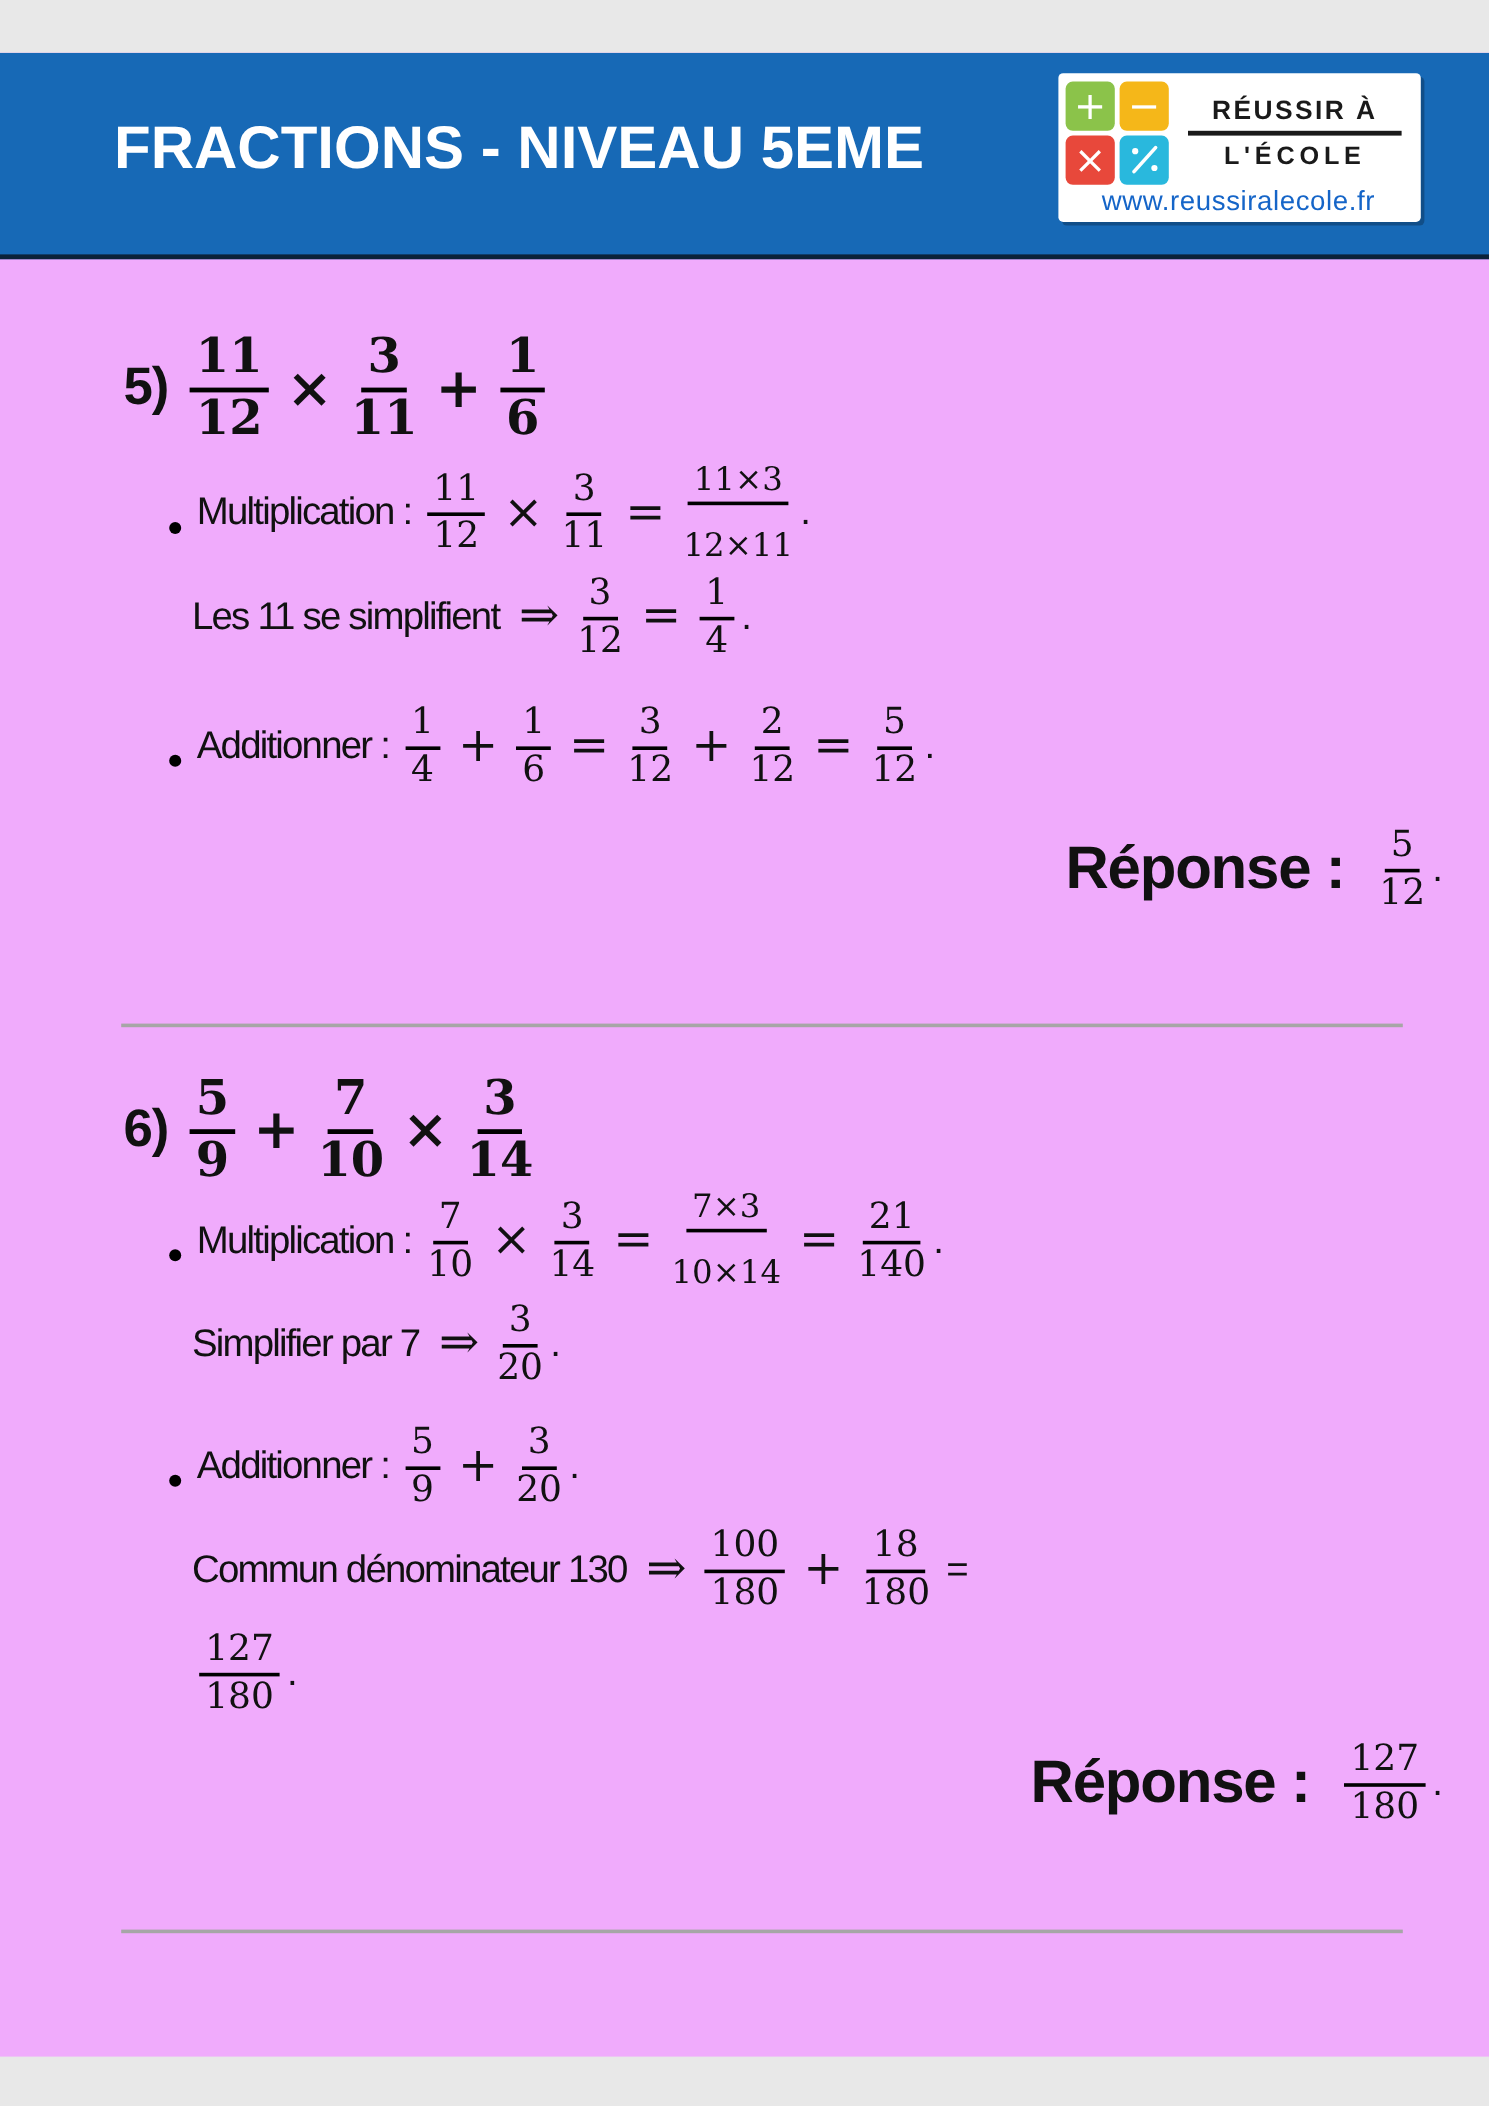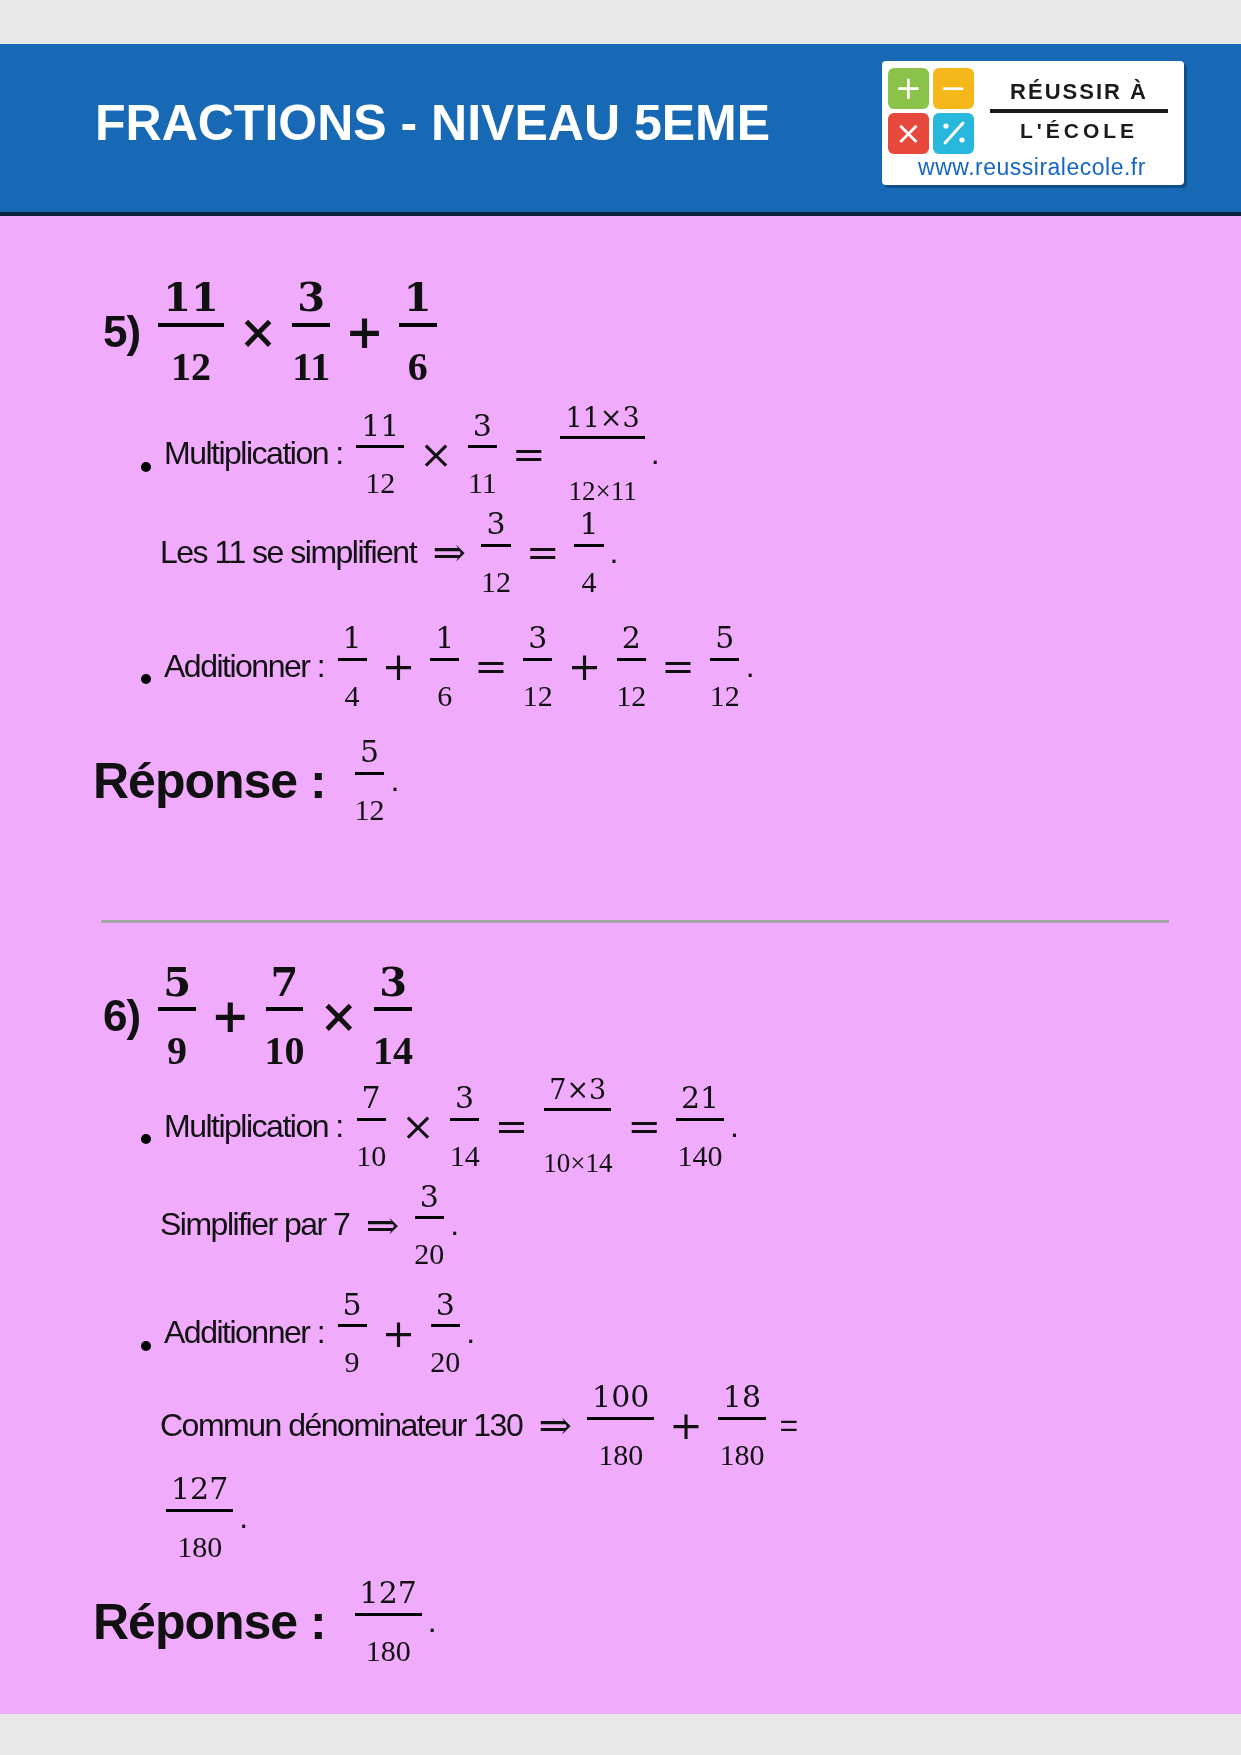--- a/index.html
+++ b/index.html
@@ -76,23 +76,23 @@
   .seg-op{
     font-family:"DejaVu Serif",serif;
     font-size:40px;margin:0 9px;line-height:1;
   }
   .frac{
     display:inline-flex;flex-direction:column;align-items:center;
     font-family:"DejaVu Serif",serif;font-size:30px;line-height:1.12;
     margin:0 6px;
   }
   .frac .num{padding:1px 5px 3px;border-bottom:3px solid #000;}
-  .frac .den{padding-top:18px;font-family:Liberation Serif, serif;}
+  .frac .den{padding-top:0;}
   .frac.small{font-size:27px;gap:19px;}
-  .answer{display:flex;align-items:center;min-height:74px;margin-top:22px;}
+  .answer{display:flex;align-items:center;min-height:74px;margin-top:22px;justify-content:flex-end;}
   .answer-label{font-size:50px;font-weight:bold;letter-spacing:-1px;margin-right:10px;white-space:pre;}
   .divider{height:3px;background:#a6a6a6;width:1068px;margin-left:8px;}
   .divider.first{margin-top:93px;margin-bottom:0;}
   .divider.last{margin-top:85px;}
   .step1-mt{margin-top:12px;}
   .gap-sm{margin-top:22px;}
   .gap-xs{margin-top:16px;}
   .ans-mt-sm{margin-top:12px;}
 </style>
 </head>

